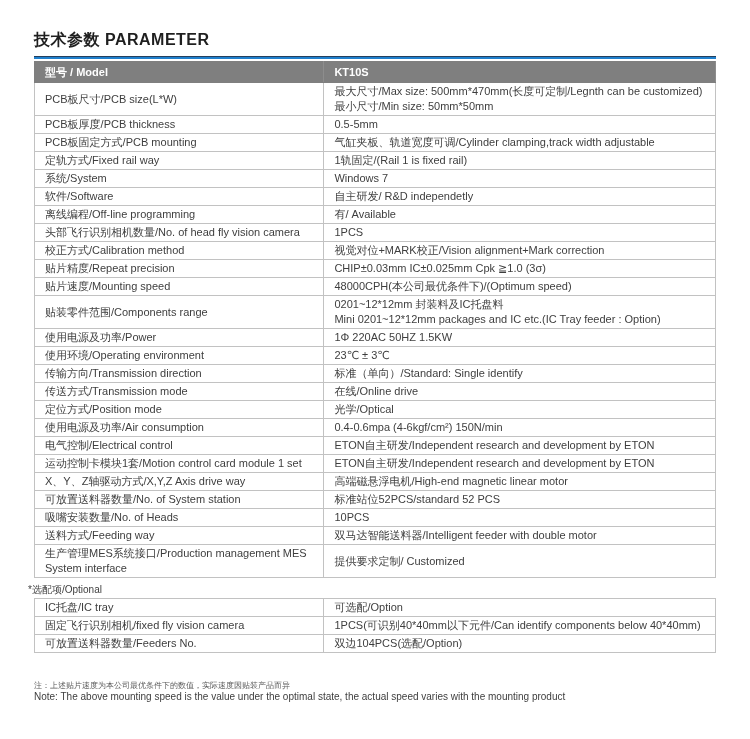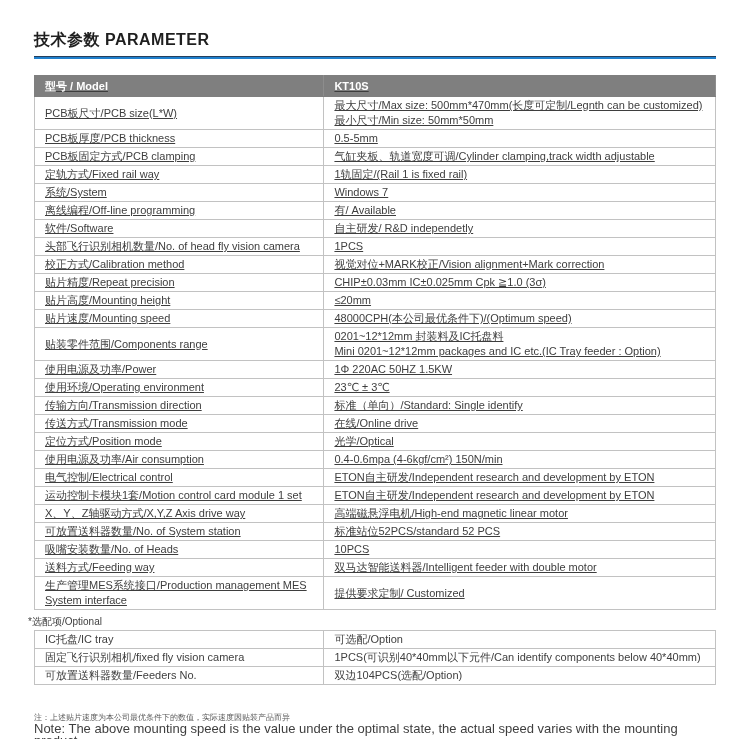--- a/index.html
+++ b/index.html
@@ -31,21 +31,21 @@
     margin-top: 5px;
     background: linear-gradient(to bottom, #24405e 0%, #24405e 35%, #2080cd 35%, #2080cd 100%);
   }
   table.spec {
     width: 100%;
     border-collapse: collapse;
     table-layout: fixed;
     font-size: 11px;
     color: #3e3e3e;
   }
-  table.spec.main { margin-top: 16px; text-decoration: underline; }
+  table.spec.main { margin-top: 2px; }
   table.spec col.c1 { width: 42.5%; }
   table.spec th {
     background: #7f7f7f;
     color: #ffffff;
     font-weight: bold;
     text-align: left;
     font-size: 11px;
     padding: 3px 10px;
     border: 1px solid #7f7f7f;
     border-right-color: #8d8d8d;
@@ -58,21 +58,21 @@
   }
   table.spec td div.line { line-height: 15px; }
   .optional-heading {
     font-size: 10px;
     color: #3e3e3e;
     margin: 5px 0 2px -6px;
     line-height: 13px;
   }
   .notes { margin-top: 3px; color: #4a4a4a; }
   .note-zh { font-size: 8px; line-height: 10px; color: #5a5a5a; margin-top: 28px; }
-  .note-en { font-size: 13px; line-height: 12px; color: #3e3e3e; }
+  .note-en { font-size: 10px; line-height: 12px; color: #3e3e3e; }
 </style>
 </head>
 <body>
 
 <div class="page">
 
   <h1 class="page-title">技术参数 PARAMETER</h1>
   <div class="title-rule"></div>
 
   <table class="spec main">
@@ -99,21 +99,21 @@
         <tr>
           <td>
             <div class="line">PCB板厚度/PCB thickness</div>
           </td>
           <td>
             <div class="line">0.5-5mm</div>
           </td>
         </tr>
         <tr>
           <td>
-            <div class="line">PCB板固定方式/PCB clamping</div>
+            <div class="line">PCB板固定方式/PCB mounting</div>
           </td>
           <td>
             <div class="line">气缸夹板、轨道宽度可调/Cylinder clamping,track width adjustable</div>
           </td>
         </tr>
         <tr>
           <td>
             <div class="line">定轨方式/Fixed rail  way</div>
           </td>
           <td>
@@ -123,64 +123,56 @@
         <tr>
           <td>
             <div class="line">系统/System</div>
           </td>
           <td>
             <div class="line">Windows 7</div>
           </td>
         </tr>
         <tr>
           <td>
+            <div class="line">软件/Software</div>
+          </td>
+          <td>
+            <div class="line">自主研发/ R&amp;D independetly</div>
+          </td>
+        </tr>
+        <tr>
+          <td>
             <div class="line">离线编程/Off-line programming</div>
           </td>
           <td>
             <div class="line">有/ Available</div>
           </td>
         </tr>
         <tr>
           <td>
-            <div class="line">软件/Software</div>
-          </td>
-          <td>
-            <div class="line">自主研发/ R&amp;D independetly</div>
-          </td>
-        </tr>
-        <tr>
-          <td>
             <div class="line">头部飞行识别相机数量/No. of head fly vision camera</div>
           </td>
           <td>
             <div class="line">1PCS</div>
           </td>
         </tr>
         <tr>
           <td>
             <div class="line">校正方式/Calibration method</div>
           </td>
           <td>
             <div class="line">视觉对位+MARK校正/Vision alignment+Mark correction</div>
           </td>
         </tr>
         <tr>
           <td>
             <div class="line">贴片精度/Repeat precision</div>
           </td>
           <td>
             <div class="line">CHIP±0.03mm  IC±0.025mm  Cpk ≧1.0 (3σ)</div>
-          </td>
-        </tr>
-        <tr>
-          <td>
-            <div class="line">贴片高度/Mounting height</div>
-          </td>
-          <td>
-            <div class="line">≤20mm</div>
           </td>
         </tr>
         <tr>
           <td>
             <div class="line">贴片速度/Mounting speed</div>
           </td>
           <td>
             <div class="line">48000CPH(本公司最优条件下)/(Optimum speed)</div>
           </td>
         </tr>

